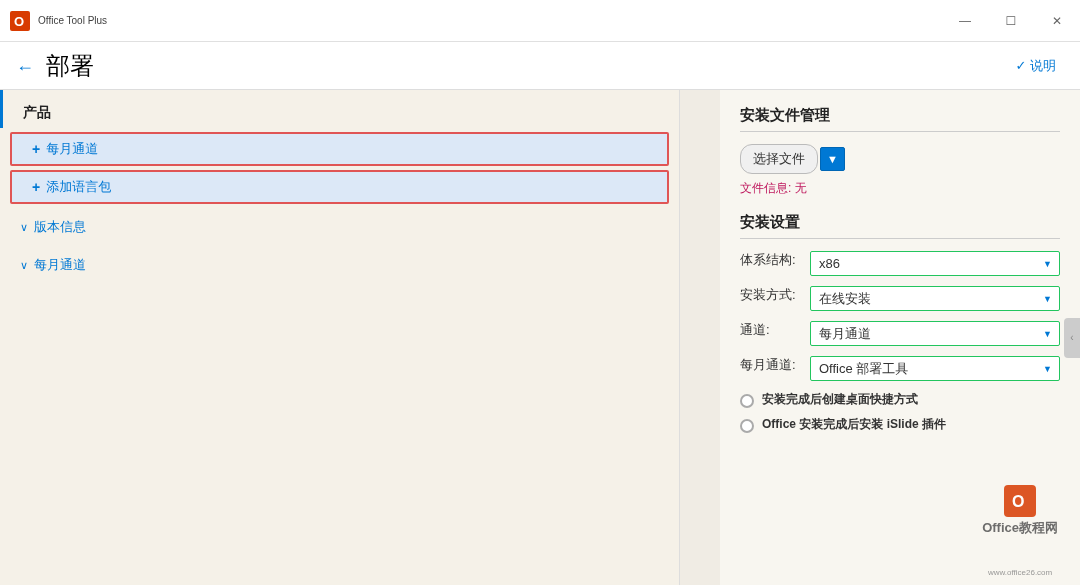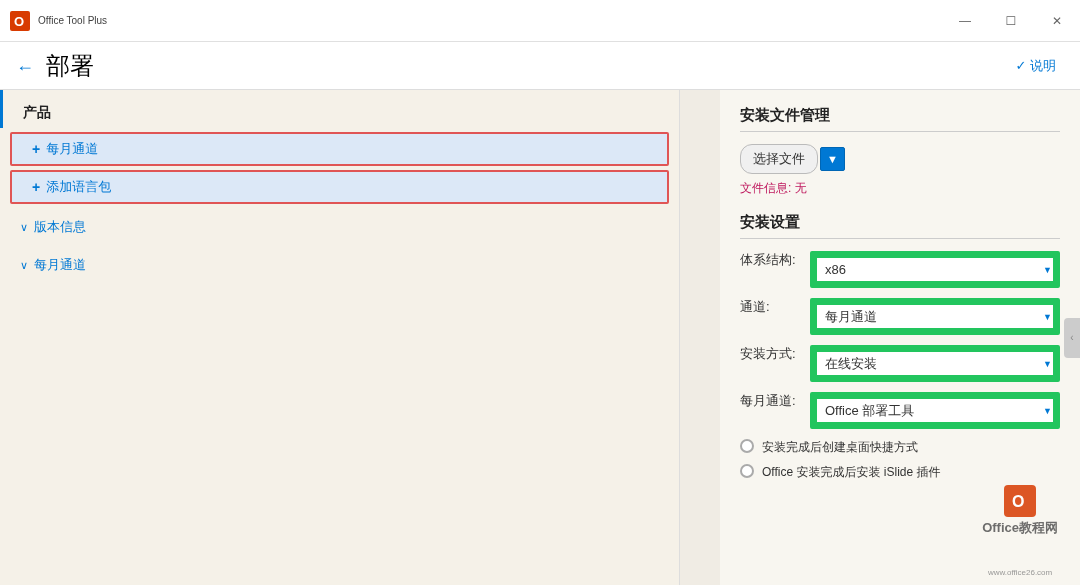--- a/index.html
+++ b/index.html
@@ -191,21 +191,21 @@
       margin-bottom: 10px;
     }
     .setting-label {
       font-size: 13px;
       color: #333;
       width: 70px;
       flex-shrink: 0;
     }
     .setting-select {
       flex: 1;
-      border: 7px solid #22c55e;
+      border: 1px solid #22c55e;
       background: white;
       padding: 4px 8px;
       font-size: 13px;
       color: #333;
       cursor: pointer;
       appearance: none;
       -webkit-appearance: none;
       border-radius: 2px;
       position: relative;
     }
@@ -219,24 +219,25 @@
       content: '▼';
       position: absolute;
       right: 8px;
       font-size: 9px;
       color: #0078d4;
       pointer-events: none;
     }
 
     .checkbox-row {
       display: flex;
-      align-items: flex-start;
+      align-items: flex-end;
       margin-bottom: 8px;
       font-size: 12px;
       color: #333;
+      font-weight: bold;
     }
     .radio-circle {
       width: 14px;
       height: 14px;
       border-radius: 50%;
       border: 2px solid #aaa;
       margin-right: 8px;
       flex-shrink: 0;
       background: white;
     }
@@ -362,35 +363,35 @@
       <span class="setting-label">体系结构:</span>
       <div class="select-wrapper">
         <select class="setting-select">
           <option>x86</option>
           <option>x64</option>
         </select>
       </div>
     </div>
 
     <div class="setting-row">
+      <span class="setting-label">安装方式:</span>
+      <div class="select-wrapper">
+        <select class="setting-select">
+          <option>在线安装</option>
+          <option>本地安装</option>
+        </select>
+      </div>
+    </div>
+
+    <div class="setting-row">
       <span class="setting-label">通道:</span>
       <div class="select-wrapper">
         <select class="setting-select">
           <option>每月通道</option>
           <option>半年通道</option>
-        </select>
-      </div>
-    </div>
-
-    <div class="setting-row">
-      <span class="setting-label">安装方式:</span>
-      <div class="select-wrapper">
-        <select class="setting-select">
-          <option>在线安装</option>
-          <option>本地安装</option>
         </select>
       </div>
     </div>
 
     <div class="setting-row">
       <span class="setting-label">每月通道:</span>
       <div class="select-wrapper">
         <select class="setting-select">
           <option>Office 部署工具</option>
           <option>Office Tool Plus</option>

